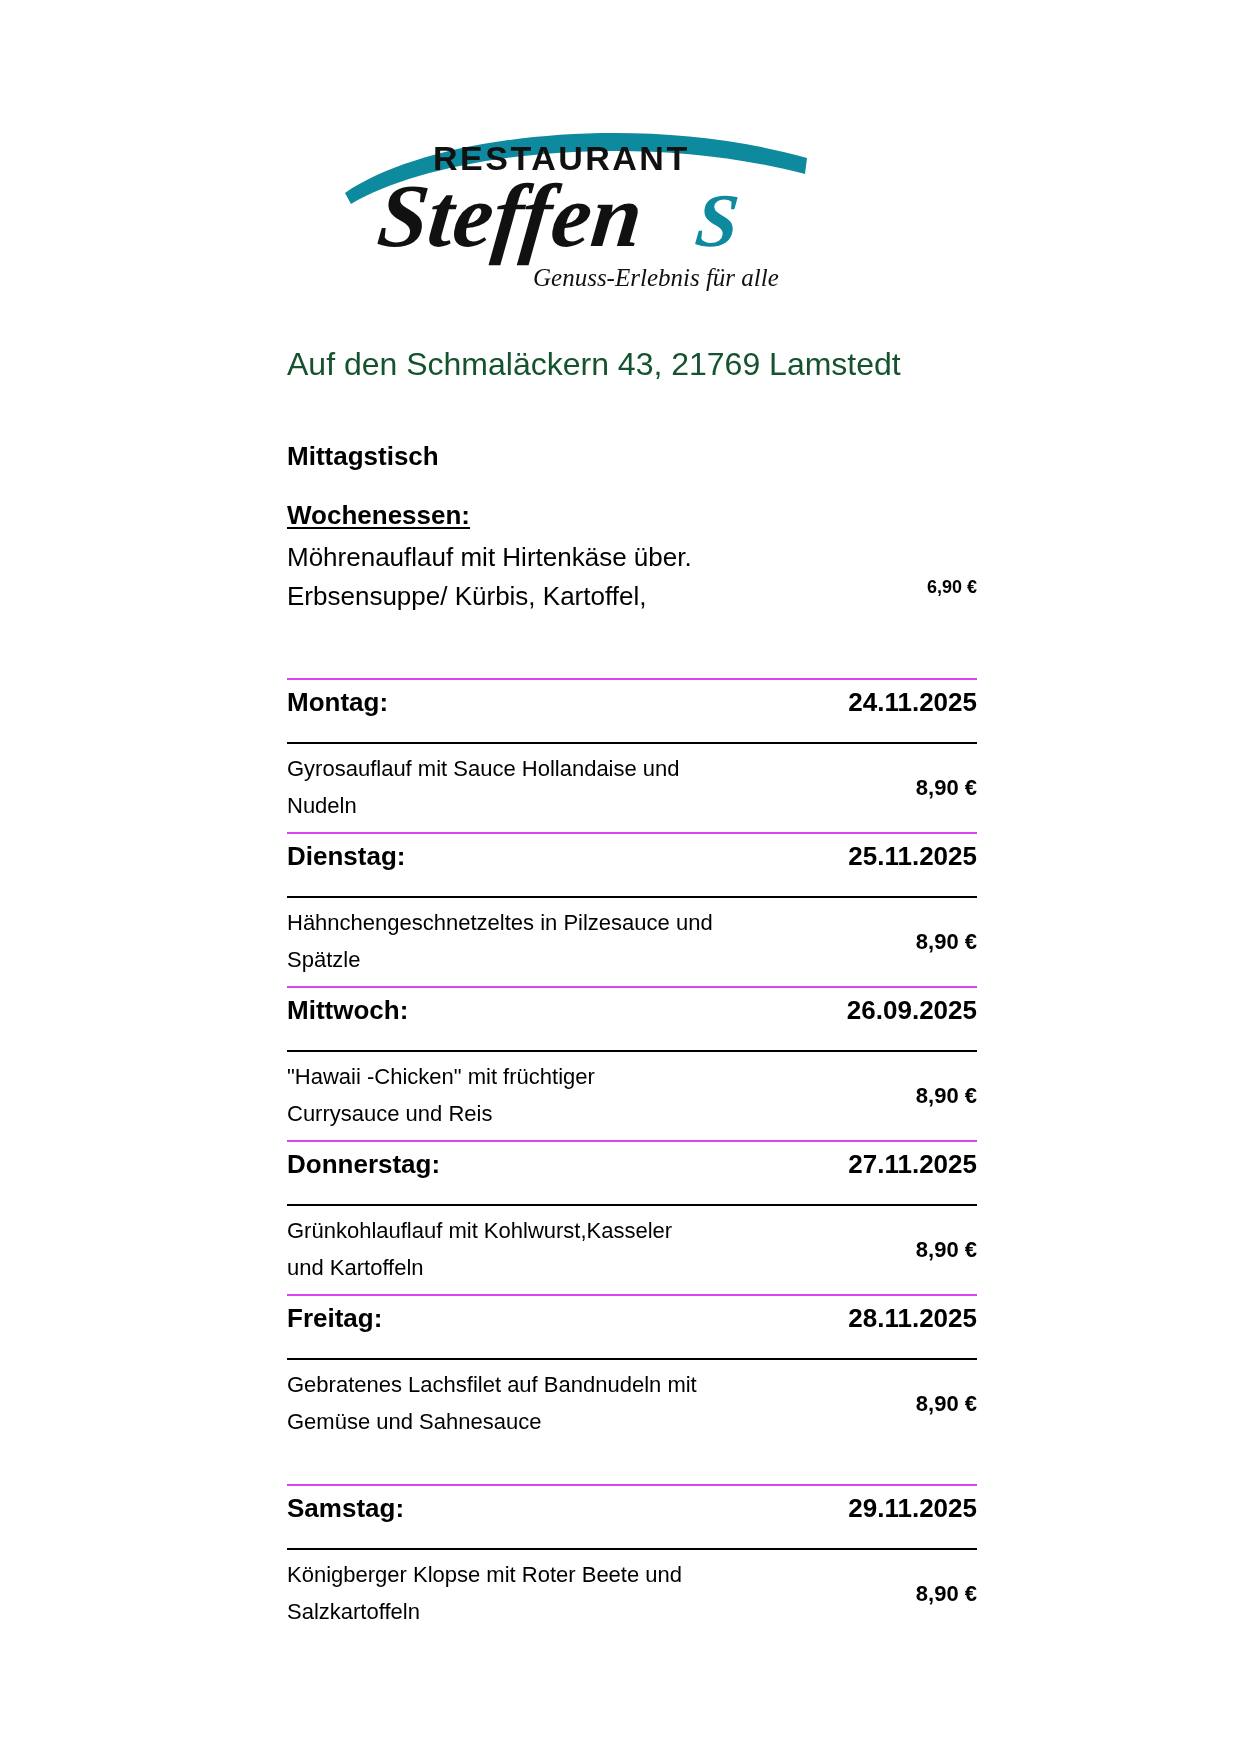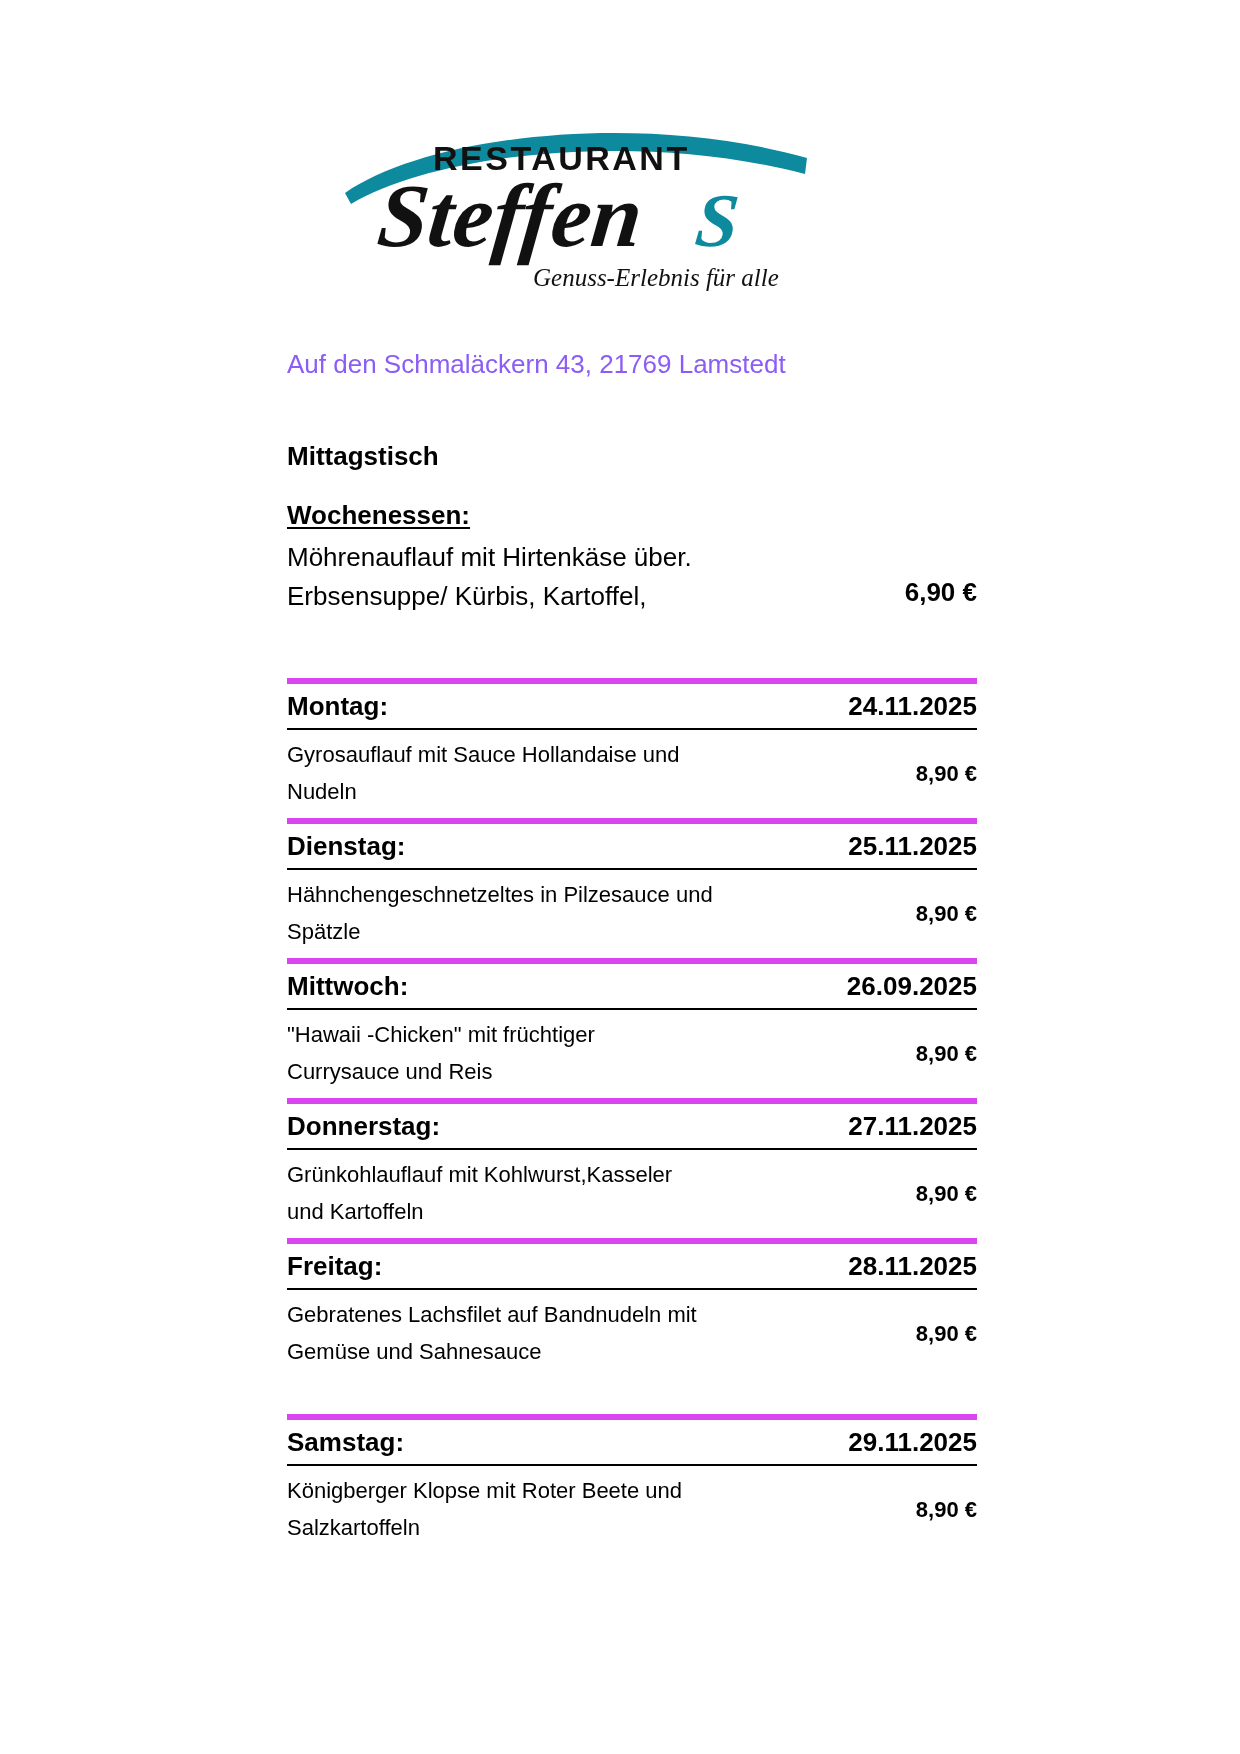--- a/index.html
+++ b/index.html
@@ -33,23 +33,23 @@
   .logo-svg { display: block; }
 
   
   .address-block {
     position: absolute;
     left: 240px;
     top: 345px;
     width: 700px;
   }
   .address-line {
-    font-size: 26px;
+    font-size: 32px;
     line-height: 39px;
-    color: #8b5cf6;
+    color: #14532d;
   }
 
   
   .heading-mittagstisch {
     position: absolute;
     left: 240px;
     top: 441px;
     font-size: 26px;
     font-weight: bold;
   }
@@ -74,46 +74,46 @@
     font-size: 26px;
     line-height: 39px;
     width: 560px;
     display: inline-block;
     vertical-align: top;
   }
   .week-price {
     position: absolute;
     right: 0;
     top: 39px;
-    font-size: 26px;
+    font-size: 18px;
     font-weight: bold;
     text-align: right;
     width: 130px;
   }
 
   
   .menu-table {
     position: absolute;
     left: 240px;
     top: 678px;
     width: 690px;
     border-collapse: collapse;
   }
   .menu-table td {
     padding: 0;
     vertical-align: middle;
   }
   .day-row td {
-    border-top: 6px solid #d946ef;
+    border-top: 2px solid #d946ef;
     border-bottom: 2px solid #000;
     font-size: 26px;
     font-weight: bold;
     height: 40px;
     padding-top: 2px;
-    padding-bottom: 2px;
+    padding-bottom: 20px;
   }
   .day-row td.day-name { text-align: left; }
   .day-row td.day-date { text-align: right; }
 
   .meal-row td {
     font-size: 22px;
     line-height: 37px;
     padding-top: 6px;
     padding-bottom: 8px;
   }

